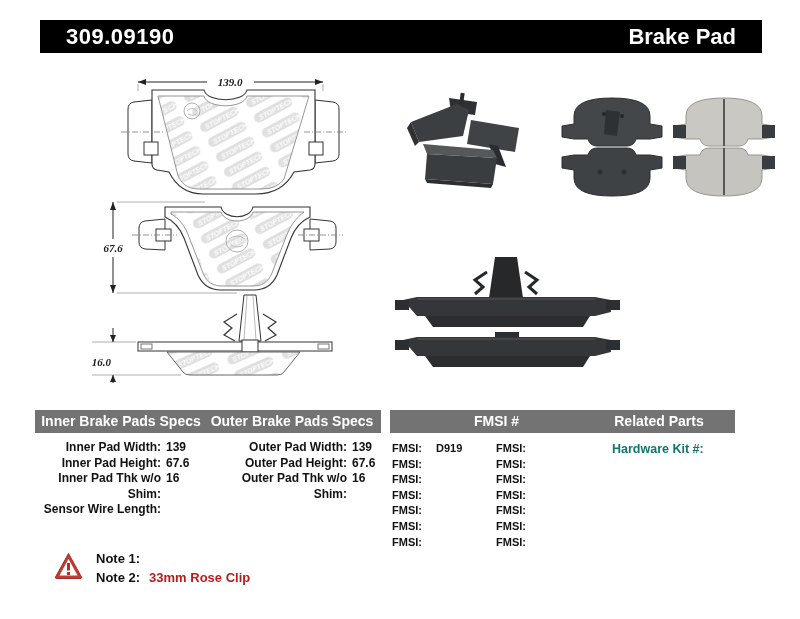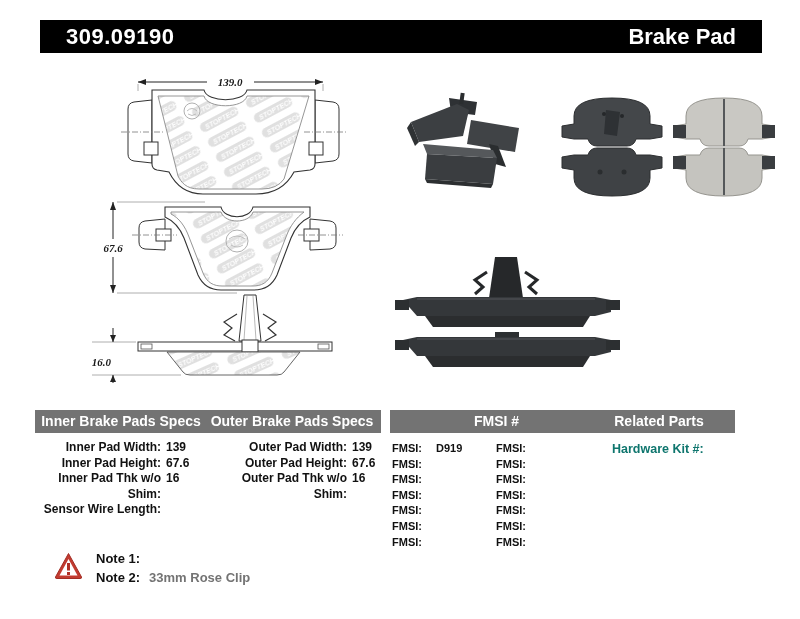--- a/index.html
+++ b/index.html
@@ -42,21 +42,21 @@
   .fmsi-row .lbl { width:38px; }
   .fmsi-row .val { margin-left:6px; }
 
   #col-related { left:612px; top:442px; position:absolute; font-size:12.5px; font-weight:bold; color:#0f766e; }
   #col-related .spec-row .lbl { text-align:left; }
 
   
   .note-block { position:absolute; left:96px; top:549px; font-size:13px; font-weight:bold; color:#111; }
   .note-line { line-height:19px; display:flex; }
   .note-line .ntxt { margin-left:9px; }
-  .note-red { color:#737373; }
+  .note-red { color:#b91c1c; }
 </style>
 </head>
 <body>
 
 <div class="page">
 
   <div class="hdr-bar">
     <span class="pn">309.09190</span>
     <span class="prod">Brake Pad</span>
   </div>

